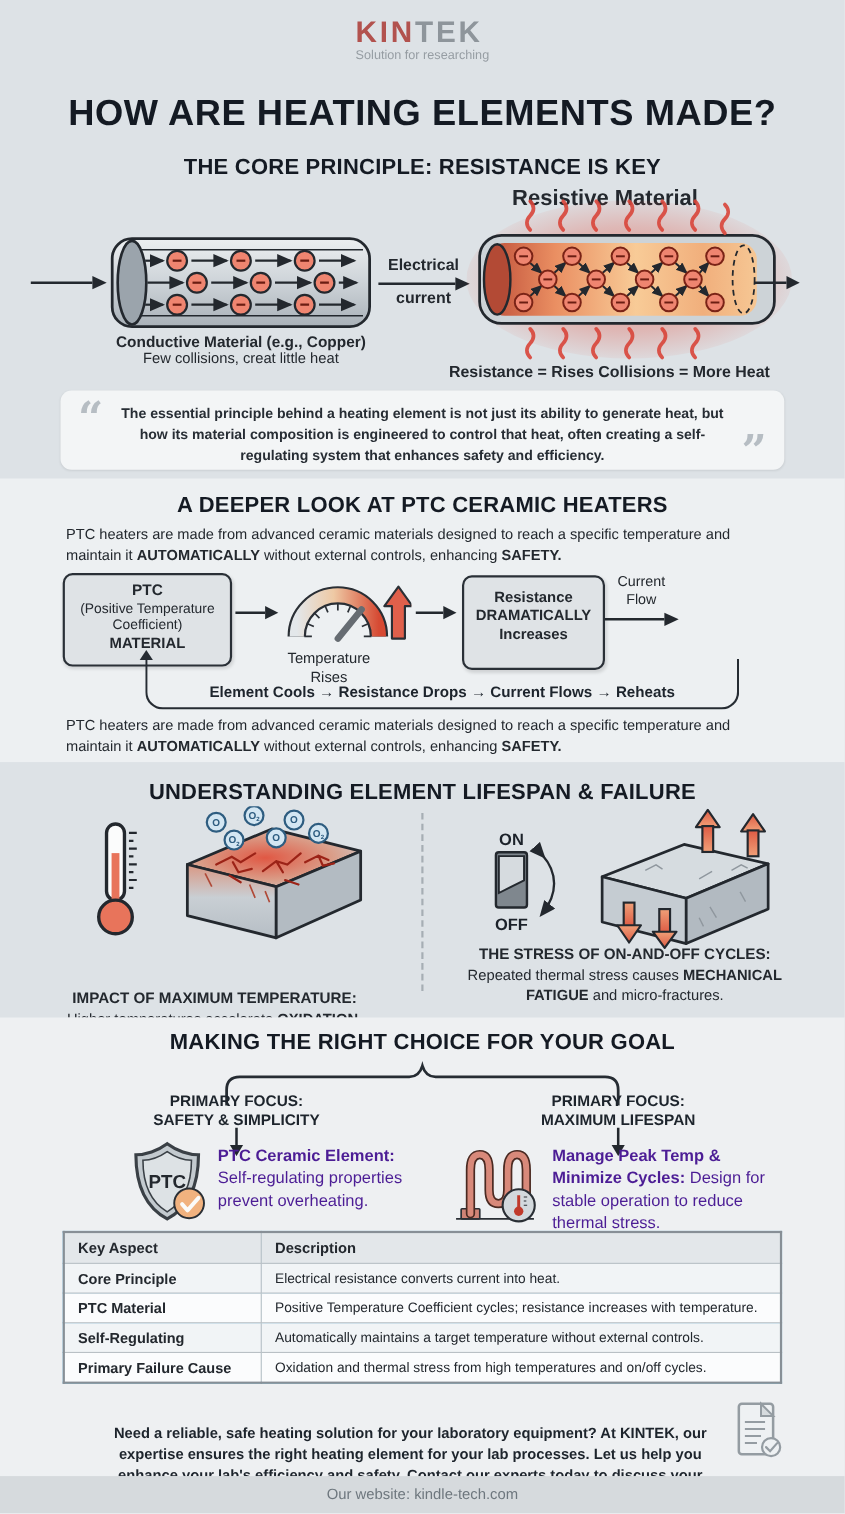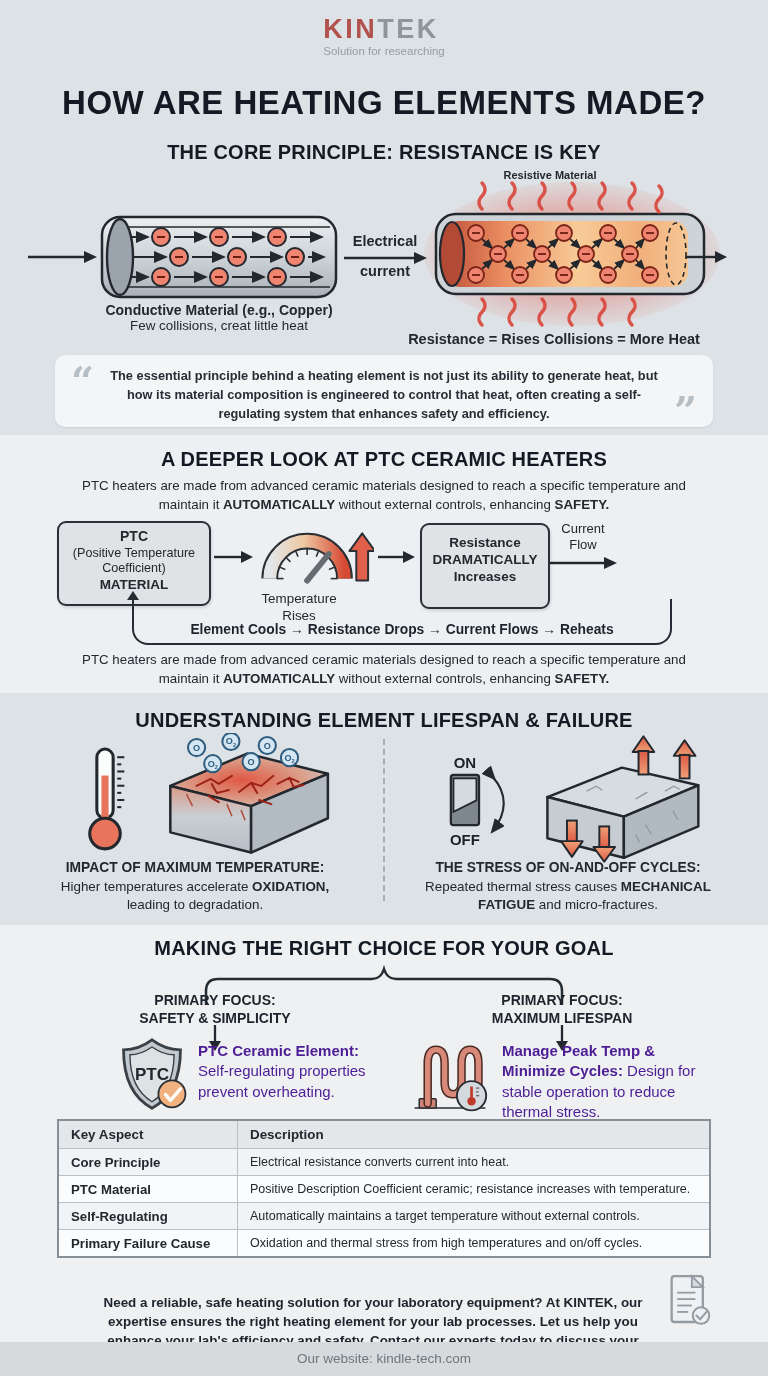--- a/index.html
+++ b/index.html
@@ -9,21 +9,21 @@
   .s1{height:435px;background:#dde2e6;}
   .s2{height:258px;background:#edf0f2;}
   .s3{height:232px;background:#dde2e6;}
   .s4{height:417px;background:#eef0f2;}
   .sfoot{height:34px;background:#d6dadd;text-align:center;}
   .abs{position:absolute;}
   .ctr{text-align:center;}
   .h1{font-size:33px;font-weight:800;letter-spacing:.5px;color:#141a23;width:768px;text-align:center;}
   .h2{font-size:20px;font-weight:800;color:#141a23;width:768px;text-align:center;letter-spacing:.2px;}
   .bold{font-weight:bold;}
-  .body-p{font-size:13.3px;line-height:1.42;text-align:center;color:#23282e;}
+  .body-p{font-size:13.3px;line-height:1.42;color:#23282e;}
   .logo{display:inline-block;text-align:left;}
   .logo .kin{color:#b2524e;font-weight:bold;font-size:27px;letter-spacing:2.5px;}
   .logo .tek{color:#8e959b;font-weight:bold;font-size:27px;letter-spacing:2.5px;}
   .tagline{font-size:11.5px;color:#969da3;margin-top:0px;}
   .cap-bold{font-size:14px;font-weight:bold;text-align:center;}
   .cap{font-size:13.4px;text-align:center;}
   .quote-box{background:#f3f5f6;border-radius:10px;box-shadow:0 1px 2px rgba(0,0,0,.08);}
   .quote-text{font-size:12.8px;font-weight:600;line-height:1.5;text-align:center;color:#272d34;padding:11px 48px;}
   .qmark{position:absolute;font-family:"DejaVu Serif",serif;font-size:40px;font-weight:bold;color:#b6bdc3;line-height:1;}
   .fbox{background:#dfe3e6;border:2px solid #2a3037;border-radius:9px;text-align:center;box-shadow:1px 2px 3px rgba(0,0,0,.12);}
@@ -55,21 +55,21 @@
         <div>
           <span class="kin">KIN</span><span class="tek">TEK</span>
         </div>
         <div class="tagline">Solution for researching</div>
       </div>
     </div>
 
     <div class="abs h1" style="top:84px;">HOW ARE HEATING ELEMENTS MADE?</div>
     <div class="abs h2" style="top:141px;">THE CORE PRINCIPLE: RESISTANCE IS KEY</div>
 
-    <div class="abs cap-bold" style="top:169px;left:430px;width:240px;font-size:11px;">Resistive Material</div>
+    <div class="abs cap-bold" style="top:169px;left:430px;width:240px;font-size:20px;">Resistive Material</div>
 
     <svg class="abs" style="left:26px;top:250px;" width="72" height="14" viewBox="0 0 72 14">
       <line x1="2" y1="7" x2="58" y2="7" stroke="#23282e" stroke-width="2.4"></line>
       <polygon points="58,1 71,7 58,13" fill="#23282e"></polygon>
     </svg>
 
     <svg class="abs" style="left:100px;top:214px;" width="238" height="86" viewBox="0 0 238 86">
       <defs>
         <linearGradient id="cylG" x1="0" y1="0" x2="0" y2="1">
           <stop offset="0" stop-color="#eceff1"></stop>
@@ -376,21 +376,21 @@
             <text x="92" y="11">O<tspan font-size="5.5" dy="2">2</tspan></text>
             <text x="128" y="15">O</text>
           <text x="74" y="33">O<tspan font-size="5.5" dy="2">2</tspan></text>
             <text x="112" y="31">O</text>
             <text x="150" y="27">O<tspan font-size="5.5" dy="2">2</tspan></text>
         </g>
       </g>
     </svg>
 
     <div class="abs ctr" style="left:40px;top:166px;width:310px;line-height:1.35;">
-      <div class="bold" style="font-size:13.8px;">IMPACT OF MAXIMUM TEMPERATURE:</div>
+      <div class="bold" style="font-size:13.8px;margin-top:40px;">IMPACT OF MAXIMUM TEMPERATURE:</div>
       <div style="font-size:13.4px;">
         <span>Higher temperatures accelerate </span><span class="bold">OXIDATION,</span><span> leading to degradation.</span>
       </div>
     </div>
 
     <svg class="abs" style="left:418px;top:58px;" width="108" height="104" viewBox="0 0 108 118">
       <defs>
         <marker id="swA" markerWidth="8" markerHeight="8" refX="5" refY="3" orient="auto">
           <path d="M0,0 L7,3 L0,6 Z" fill="#23282e"></path>
         </marker>
@@ -501,21 +501,21 @@
           <th>Description</th>
         </tr>
       </thead>
       <tbody>
         <tr>
           <td class="k">Core Principle</td>
           <td>Electrical resistance converts current into heat.</td>
         </tr>
         <tr>
           <td class="k">PTC Material</td>
-          <td>Positive Description Coefficient ceramic; resistance increases with temperature.</td>
+          <td>Positive Temperature Coefficient cycles; resistance increases with temperature.</td>
         </tr>
         <tr>
           <td class="k">Self-Regulating</td>
           <td>Automatically maintains a target temperature without external controls.</td>
         </tr>
         <tr>
           <td class="k">Primary Failure Cause</td>
           <td>Oxidation and thermal stress from high temperatures and on/off cycles.</td>
         </tr>
       </tbody>

